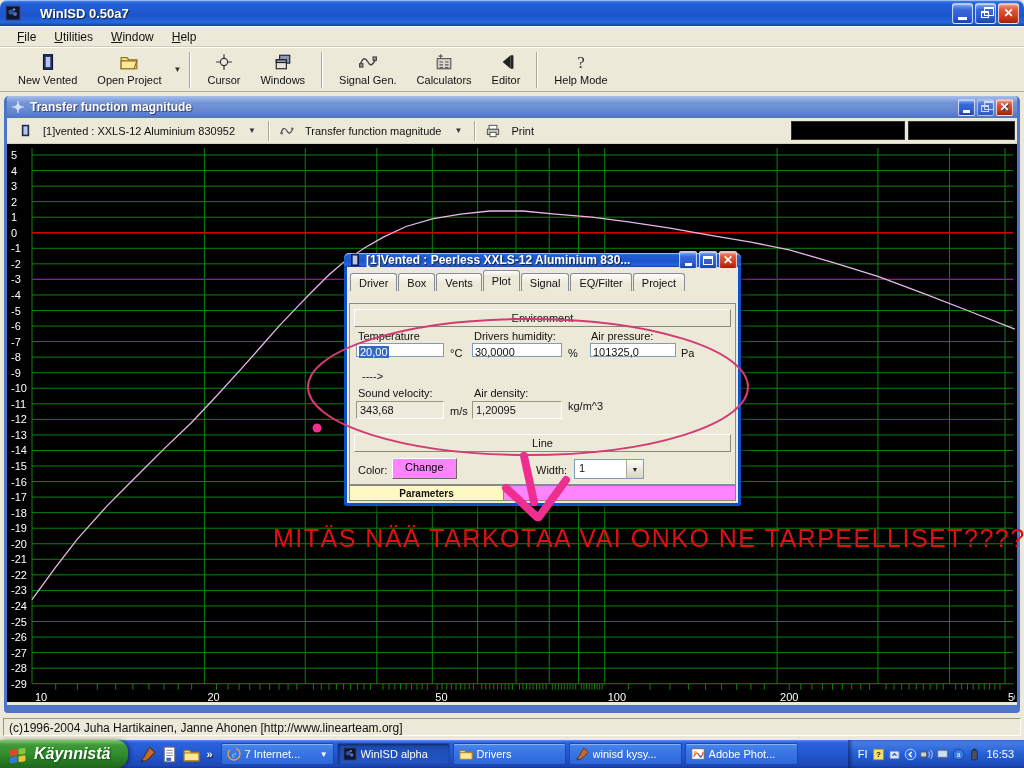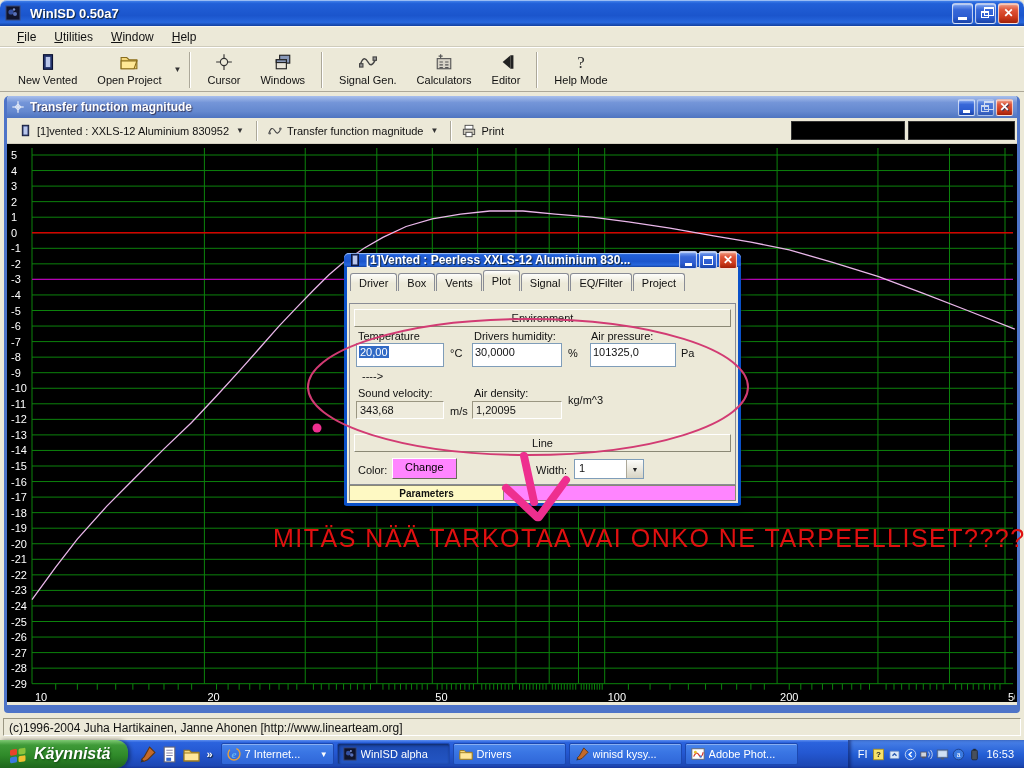--- a/index.html
+++ b/index.html
@@ -4,21 +4,21 @@
 <style>
   *{box-sizing:border-box;margin:0;padding:0}
   body{margin:0;background:#404040;font-family:"Liberation Sans",sans-serif}
   #screen{position:relative;width:1024px;height:768px;overflow:hidden;background:#ece9d8}
 
   
   .titlebar{position:absolute;left:0;top:0;width:1024px;height:26px;
     background:linear-gradient(180deg,#4b8bef 0%,#2260d8 14%,#1b55cc 60%,#2767dd 86%,#123f9e 100%);
     border-radius:7px 7px 0 0;display:flex;align-items:center;padding:0 5px;
     box-shadow:inset 0 1px 0 rgba(255,255,255,.45)}
-  .titlebar .title{color:#fff;font-weight:bold;font-size:13px;text-shadow:1px 1px 1px #123;margin-left:9px;flex:1}
+  .titlebar .title{color:#fff;font-weight:bold;font-size:13px;text-shadow:1px 1px 1px #123;margin-left:19px;flex:1}
   .winbtns{display:flex;gap:2px}
   .wbtn{width:21px;height:21px;border-radius:3px;border:1px solid rgba(255,255,255,.7);
     display:flex;align-items:center;justify-content:center;
     background:linear-gradient(180deg,#84a9f2 0%,#3868d8 30%,#2c5cd0 70%,#1a44a8 100%);
     box-shadow:inset 0 1px 1px rgba(255,255,255,.5)}
   .wbtn.close{background:linear-gradient(180deg,#f0a088 0%,#e0563a 30%,#cc3a1c 70%,#a02008 100%)}
   .g-min{display:inline-block;width:9px;height:3px;background:#fff;margin-top:10px}
   .g-max{display:inline-block;width:10px;height:9px;border:1px solid #fff;border-top-width:3px}
   .g-restore{position:relative;display:inline-block;width:8px;height:7px;border:1px solid #fff;border-top-width:2px;margin-top:3px;margin-left:-2px}
   .g-restore::before{content:"";position:absolute;left:2px;top:-6px;width:8px;height:6px;border:1px solid #fff;border-top-width:2px}
@@ -38,21 +38,21 @@
   .childwin{position:absolute;left:4px;top:96px;width:1016px;height:617px;
     border:3px solid #4e74c8;border-top:none;border-bottom-width:8px;border-radius:5px 5px 4px 4px;
     background:#ece9d8;overflow:hidden}
   .child-titlebar{height:22px;background:linear-gradient(180deg,#a8bfec 0%,#7495d8 30%,#6488cf 70%,#4e74c0 100%);
     display:flex;align-items:center;padding:0 4px;color:#fff;font-weight:bold;font-size:12px;text-shadow:1px 1px 1px #335}
   .child-titlebar .title{flex:1;margin-left:5px}
   .cwbtn{width:17px;height:17px;border-radius:2px}
   .cwbtn .g-min{margin-top:8px;width:7px}
   .cwbtn.dim{opacity:.65}
   .child-toolbar{height:26px;background:#ece9d8;border-bottom:1px solid #d4d0c0;display:flex;align-items:center;font-size:11px;position:relative;padding-left:5px}
-  .ct-item{display:flex;align-items:center;gap:5px;padding:2px 7px;color:#111}
+  .ct-item{display:flex;align-items:center;gap:11px;padding:2px 7px;color:#111}
   .ct-sep{width:2px;height:20px;border-left:1px solid #aca899;border-right:1px solid #fff;margin:0 3px}
   .ct-box{position:absolute;top:3px;height:19px;background:#000;border:1px solid #333}
   .plot{position:relative;height:558px;background:#000}
 
   
   .statusbar{position:absolute;left:0;top:713px;width:1024px;height:27px;background:#ece9d8;padding:5px 3px 2px}
   .status-field{height:18px;border:1px solid;border-color:#9a9682 #fff #fff #9a9682;font-size:12px;padding:2px 5px;color:#111}
 
   
   .taskbar{position:absolute;left:0;top:740px;width:1024px;height:28px;display:flex;
@@ -87,21 +87,21 @@
   .dwbtn{width:18px;height:18px;border-radius:2px}
   .dwbtn .g-min{margin-top:8px;width:7px}
   .tabs{display:flex;padding:3px 3px 0 3px;height:24px}
   .tab{font-size:11px;padding:3px 8px 0;border:1px solid #898c95;border-bottom:none;border-radius:3px 3px 0 0;
     background:linear-gradient(#fdfdfa,#ece9d8 55%);margin-right:1px;position:relative;top:3px;height:18px;color:#111}
   .tab.active{top:0;height:21px;z-index:2;background:linear-gradient(#fff,#ece9d8 25%);font-size:11px;padding-top:4px}
   .tab-content{position:absolute;left:2px;right:2px;top:50px;bottom:18px;border:1px solid #898c95;background:#ece9d8}
   .grp-hdr{position:absolute;left:4px;right:4px;height:18px;border:1px solid;border-color:#fff #8a8875 #8a8875 #fff;
     background:#ece9d8;font-size:11px;display:flex;align-items:center;justify-content:center;color:#111}
   .flabel{position:absolute;font-size:11px;color:#111;white-space:nowrap}
-  .finput{position:absolute;height:24px;border:1px solid #7f9db9;background:#fff;font-size:11px;padding:2px 2px;color:#111}
+  .finput{position:absolute;height:14px;border:1px solid #7f9db9;background:#fff;font-size:11px;padding:2px 2px;color:#111}
   .finput .sel{background:#316ac5;color:#fff;padding:0 1px}
   .fro{position:absolute;height:18px;border:1px solid;border-color:#9a9682 #fff #fff #9a9682;background:#eeebdc;font-size:11px;padding:2px 3px;color:#111}
   .chgbtn{position:absolute;height:21px;border:1px solid;border-color:#fff #6a6a5a #6a6a5a #fff;background:#ff85ff;font-size:11px;padding:2px 12px;color:#000}
   .combo{position:absolute;height:20px;display:flex;border:1px solid #7f9db9;background:#fff}
   .combo .val{flex:1;font-size:11px;padding:2px 4px;color:#111}
   .combo .cbtn{width:17px;background:linear-gradient(#fdfdfa,#d8d4c4);border-left:1px solid #aca899;
     display:flex;align-items:center;justify-content:center;font-size:7px;color:#222}
   .dlg-bottom{position:absolute;left:2px;right:2px;bottom:2px;height:16px;display:flex;background:#fff}
   .params-btn{width:155px;font-size:10px;font-weight:bold;border:1px solid #8a8875;background:#fef9c3;
     display:flex;align-items:center;justify-content:center;color:#111}
@@ -694,21 +694,21 @@
 
       <span class="flabel" style="left:12px;top:66px">----&gt;</span>
 
       <span class="flabel" style="left:8px;top:83px">Sound velocity:</span>
       <span class="flabel" style="left:124px;top:83px">Air density:</span>
 
       <span class="fro" style="left:6px;top:97px;width:88px"><span>343,68</span></span>
       <span class="flabel" style="left:100px;top:101px">m/s</span>
 
       <span class="fro" style="left:122px;top:97px;width:90px"><span>1,20095</span></span>
-      <span class="flabel" style="left:218px;top:90px">kg/m^3</span>
+      <span class="flabel" style="left:218px;top:96px">kg/m^3</span>
 
       <div class="grp-hdr" style="top:130px">Line</div>
 
       <span class="flabel" style="left:8px;top:160px">Color:</span>
       <span class="chgbtn" style="left:42px;top:154px">Change</span>
       <span class="flabel" style="left:186px;top:160px">Width:</span>
       <span class="combo" style="left:224px;top:155px;width:70px">
         <span class="val">1</span>
         <span class="cbtn">▼</span>
       </span>

